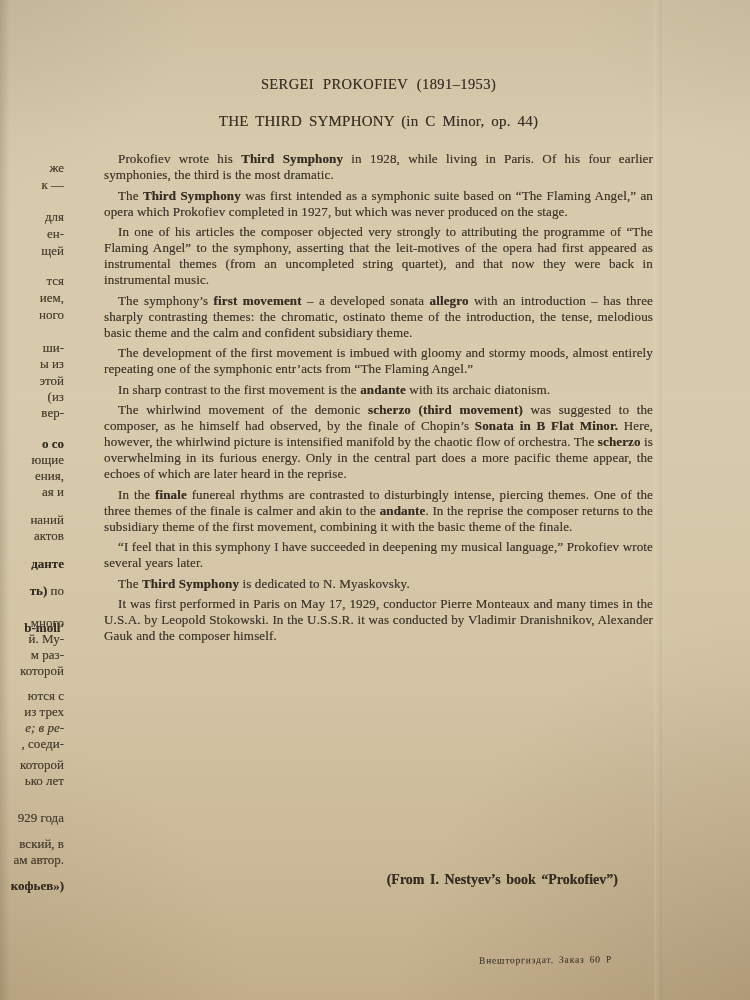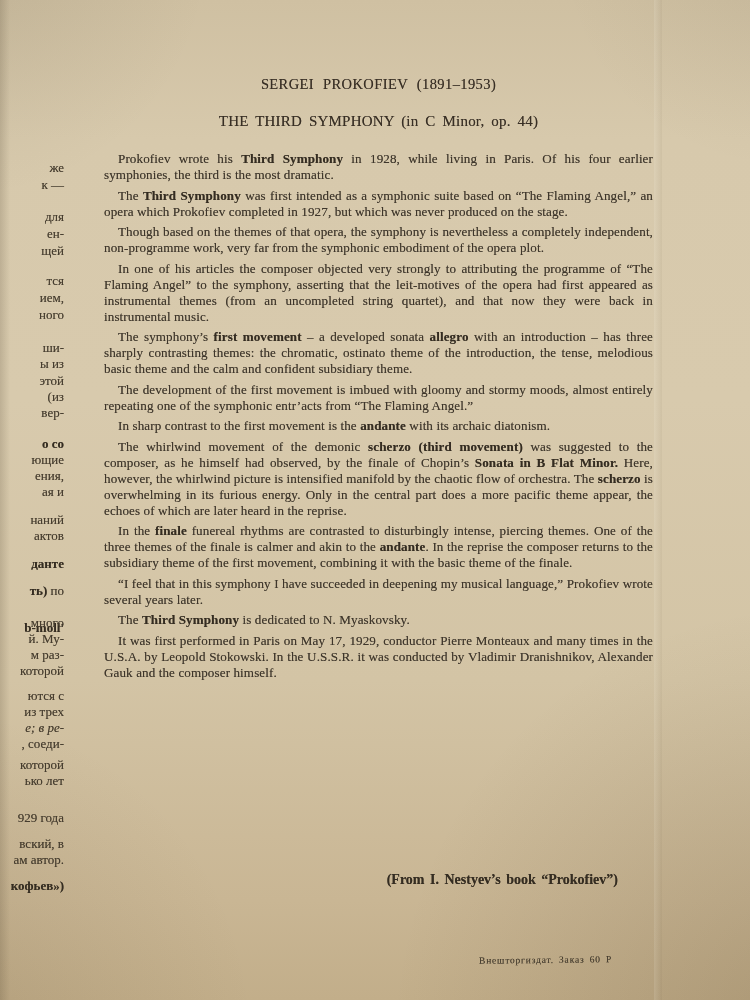--- a/index.html
+++ b/index.html
@@ -120,21 +120,20 @@
     </div>
 
   <div class="header">
     <div class="title">SERGEI PROKOFIEV (1891–1953)</div>
     <div class="subtitle">THE THIRD SYMPHONY (in C Minor, op. 44)</div>
   </div>
 
   <div class="article-body ink">
       <p class="para"><span>Prokofiev wrote his </span><span class="b">Third Symphony</span><span> in 1928, while living in Paris. Of his four earlier symphonies, the third is the most dramatic.</span></p>
       <p class="para"><span>The </span><span class="b">Third Symphony</span><span> was first intended as a symphonic suite based on “The Flaming Angel,” an opera which Prokofiev completed in 1927, but which was never produced on the stage.</span></p>
-      <p class="para"><span>Though based on the themes of that opera, the symphony is nevertheless a completely independent, non-programme work, very far from the symphonic embodiment of the opera plot.</span></p>
       <p class="para"><span>In one of his articles the composer objected very strongly to attributing the programme of “The Flaming Angel” to the symphony, asserting that the leit-motives of the opera had first appeared as instrumental themes (from an uncompleted string quartet), and that now they were back in instrumental music.</span></p>
       <p class="para"><span>The symphony’s </span><span class="b">first movement</span><span> – a developed sonata </span><span class="b">allegro</span><span> with an introduction – has three sharply contrasting themes: the chromatic, ostinato theme of the introduction, the tense, melodious basic theme and the calm and confident subsidiary theme.</span></p>
       <p class="para"><span>The development of the first movement is imbued with gloomy and stormy moods, almost entirely repeating one of the symphonic entr’acts from “The Flaming Angel.”</span></p>
       <p class="para"><span>In sharp contrast to the first movement is the </span><span class="b">andante</span><span> with its archaic diatonism.</span></p>
       <p class="para"><span>The whirlwind movement of the demonic </span><span class="b">scherzo (third movement)</span><span> was suggested to the composer, as he himself had observed, by the finale of Chopin’s </span><span class="b">Sonata in B Flat Minor.</span><span> Here, however, the whirlwind picture is intensified manifold by the chaotic flow of orchestra. The </span><span class="b">scherzo</span><span> is overwhelming in its furious energy. Only in the central part does a more pacific theme appear, the echoes of which are later heard in the reprise.</span></p>
       <p class="para"><span>In the </span><span class="b">finale</span><span> funereal rhythms are contrasted to disturbingly intense, piercing themes. One of the three themes of the finale is calmer and akin to the </span><span class="b">andante</span><span>. In the reprise the composer returns to the subsidiary theme of the first movement, combining it with the basic theme of the finale.</span></p>
       <p class="para"><span>“I feel that in this symphony I have succeeded in deepening my musical language,” Prokofiev wrote several years later.</span></p>
       <p class="para"><span>The </span><span class="b">Third Symphony</span><span> is dedicated to N. Myaskovsky.</span></p>
       <p class="para"><span>It was first performed in Paris on May 17, 1929, conductor Pierre Monteaux and many times in the U.S.A. by Leopold Stokowski. In the U.S.S.R. it was conducted by Vladimir Dranishnikov, Alexander Gauk and the composer himself.</span></p>
     </div>

